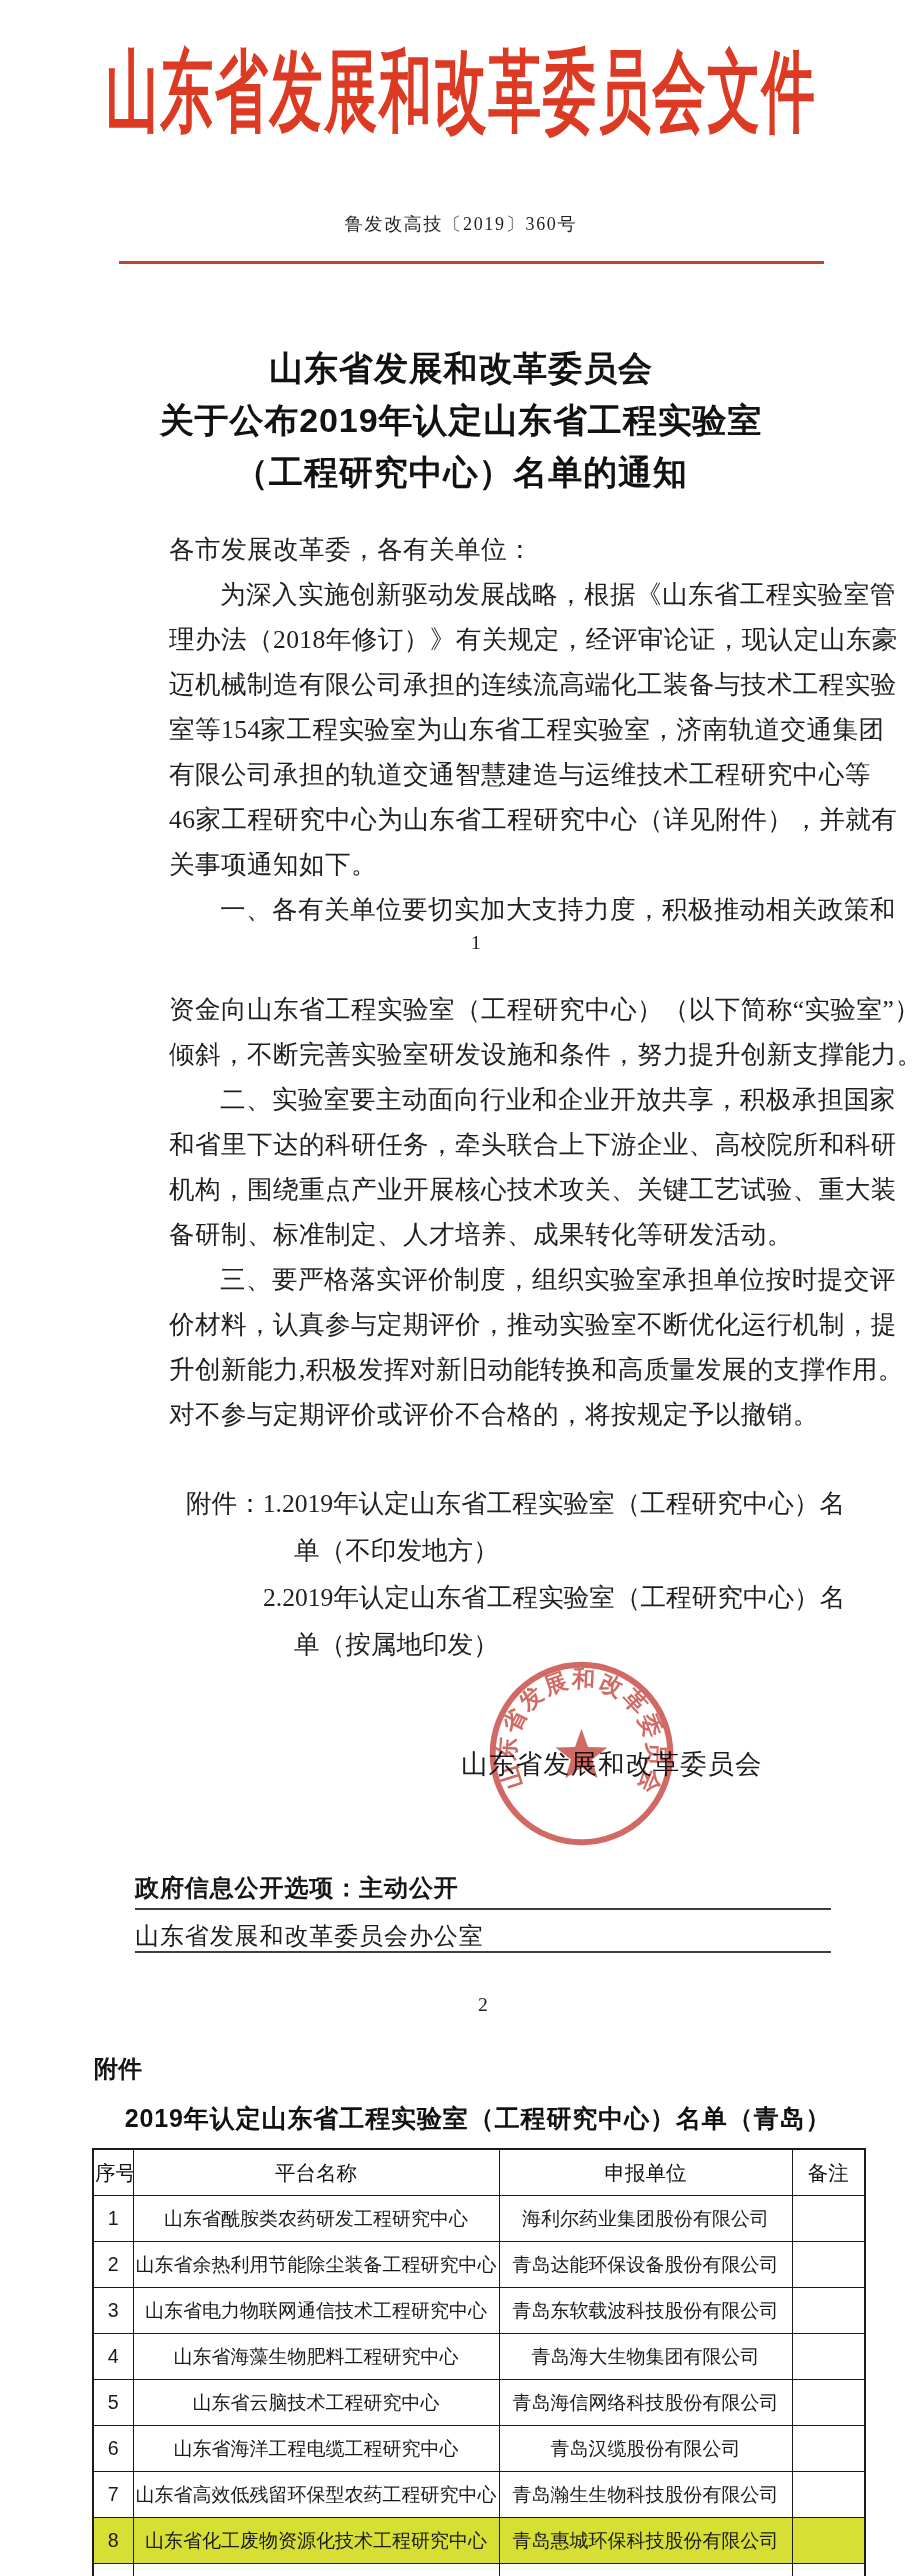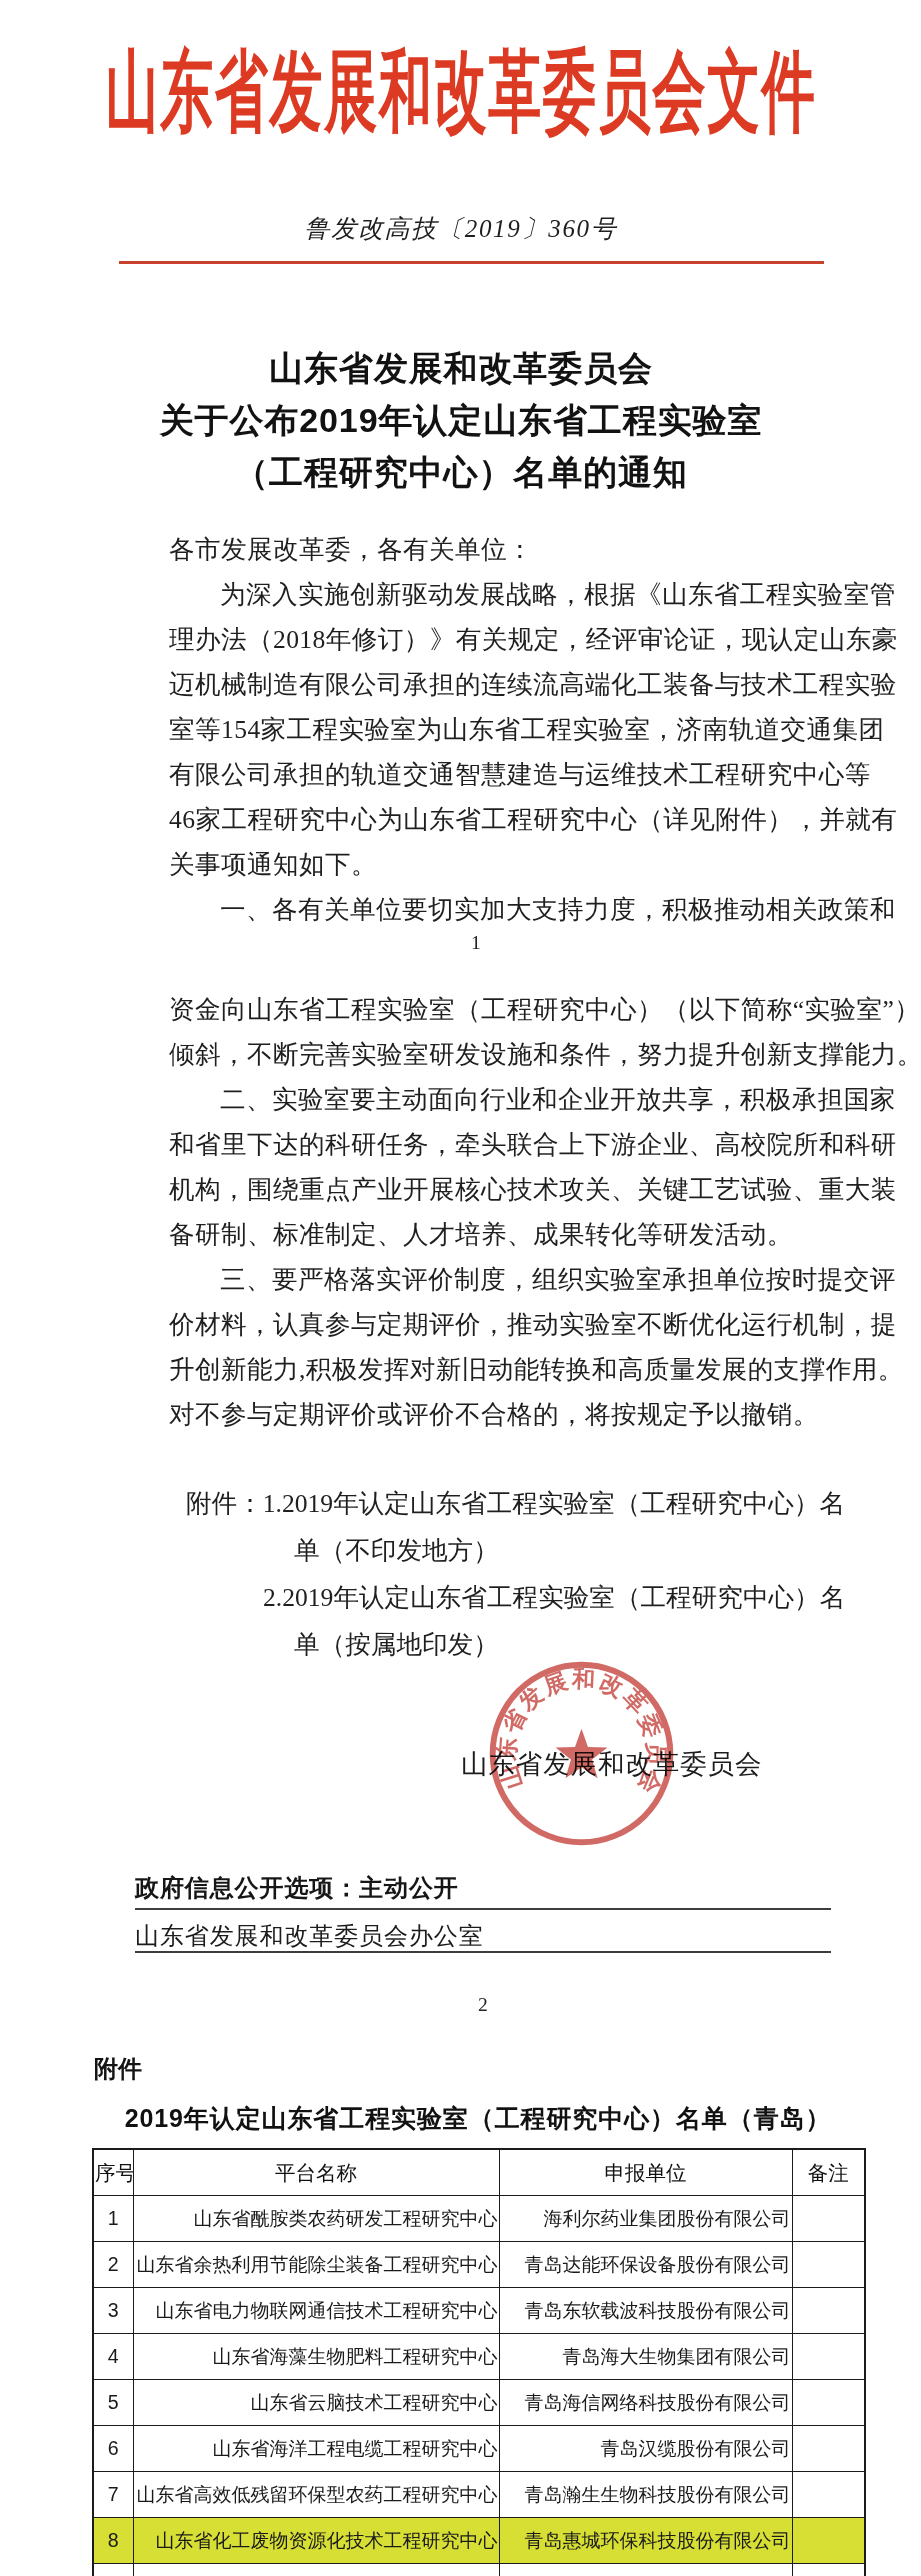--- a/index.html
+++ b/index.html
@@ -11,21 +11,21 @@
   .banner {
     position:absolute; top:43px; left:0; width:100%; height:99px;
     display:flex; align-items:center; justify-content:center;
   }
   .banner-text {
     font-size:53px; font-weight:bold; color:#dc3a22; letter-spacing:1.7px;
     transform:scaleY(1.68); white-space:nowrap;
   }
   .docno {
     position:absolute; top:212px; left:0; width:100%; text-align:center;
-    font-size:25px; letter-spacing:1.7px; color:#1e1e1e;font-style:italic;
+    font-size:18px; letter-spacing:1.7px; color:#1e1e1e;
   }
   .redline { position:absolute; top:261px; left:119px; width:705px; height:2.6px; background:#c8412f; }
   .title-block {
     position:absolute; top:342px; left:0; width:100%; text-align:center;
     font-family:"Liberation Sans","DejaVu Sans",sans-serif; font-weight:bold;
     font-size:34px; line-height:52px; color:#121212; letter-spacing:0.9px;
   }
   .body-block { position:absolute; left:135px; width:696px; font-size:25.6px; color:#1f1f1f;margin-left:34px; }
   .bline { height:45px; line-height:45px; white-space:nowrap; letter-spacing:0.4px; }
   .bline.ind { padding-left:51px; }
@@ -55,21 +55,21 @@
     border-collapse:collapse; table-layout:fixed;
     font-family:"Liberation Sans","DejaVu Sans",sans-serif;
     border:2.6px solid #1b1b1b;
   }
   .list-table th, .list-table td {
     border:1.7px solid #1b1b1b; overflow:hidden; white-space:nowrap;
   }
   .list-table th { height:43px; font-size:20.5px; font-weight:normal; text-align:center; color:#111; }
   .list-table td { height:43px; font-size:19px; color:#1a1a1a; }
   .list-table td.c-no { text-align:center; font-size:19.6px; }
-  .list-table td.c-platform, .list-table td.c-applicant { padding-left:1px; text-align:right; }
+  .list-table td.c-platform, .list-table td.c-applicant { padding-left:1px; text-align:center; }
   .list-table tr.hl td { background:#d7df35; }
 </style>
 </head>
 <body>
 
 <div class="page">
 
   <div class="banner">
     <span class="banner-text">山东省发展和改革委员会文件</span>
   </div>

